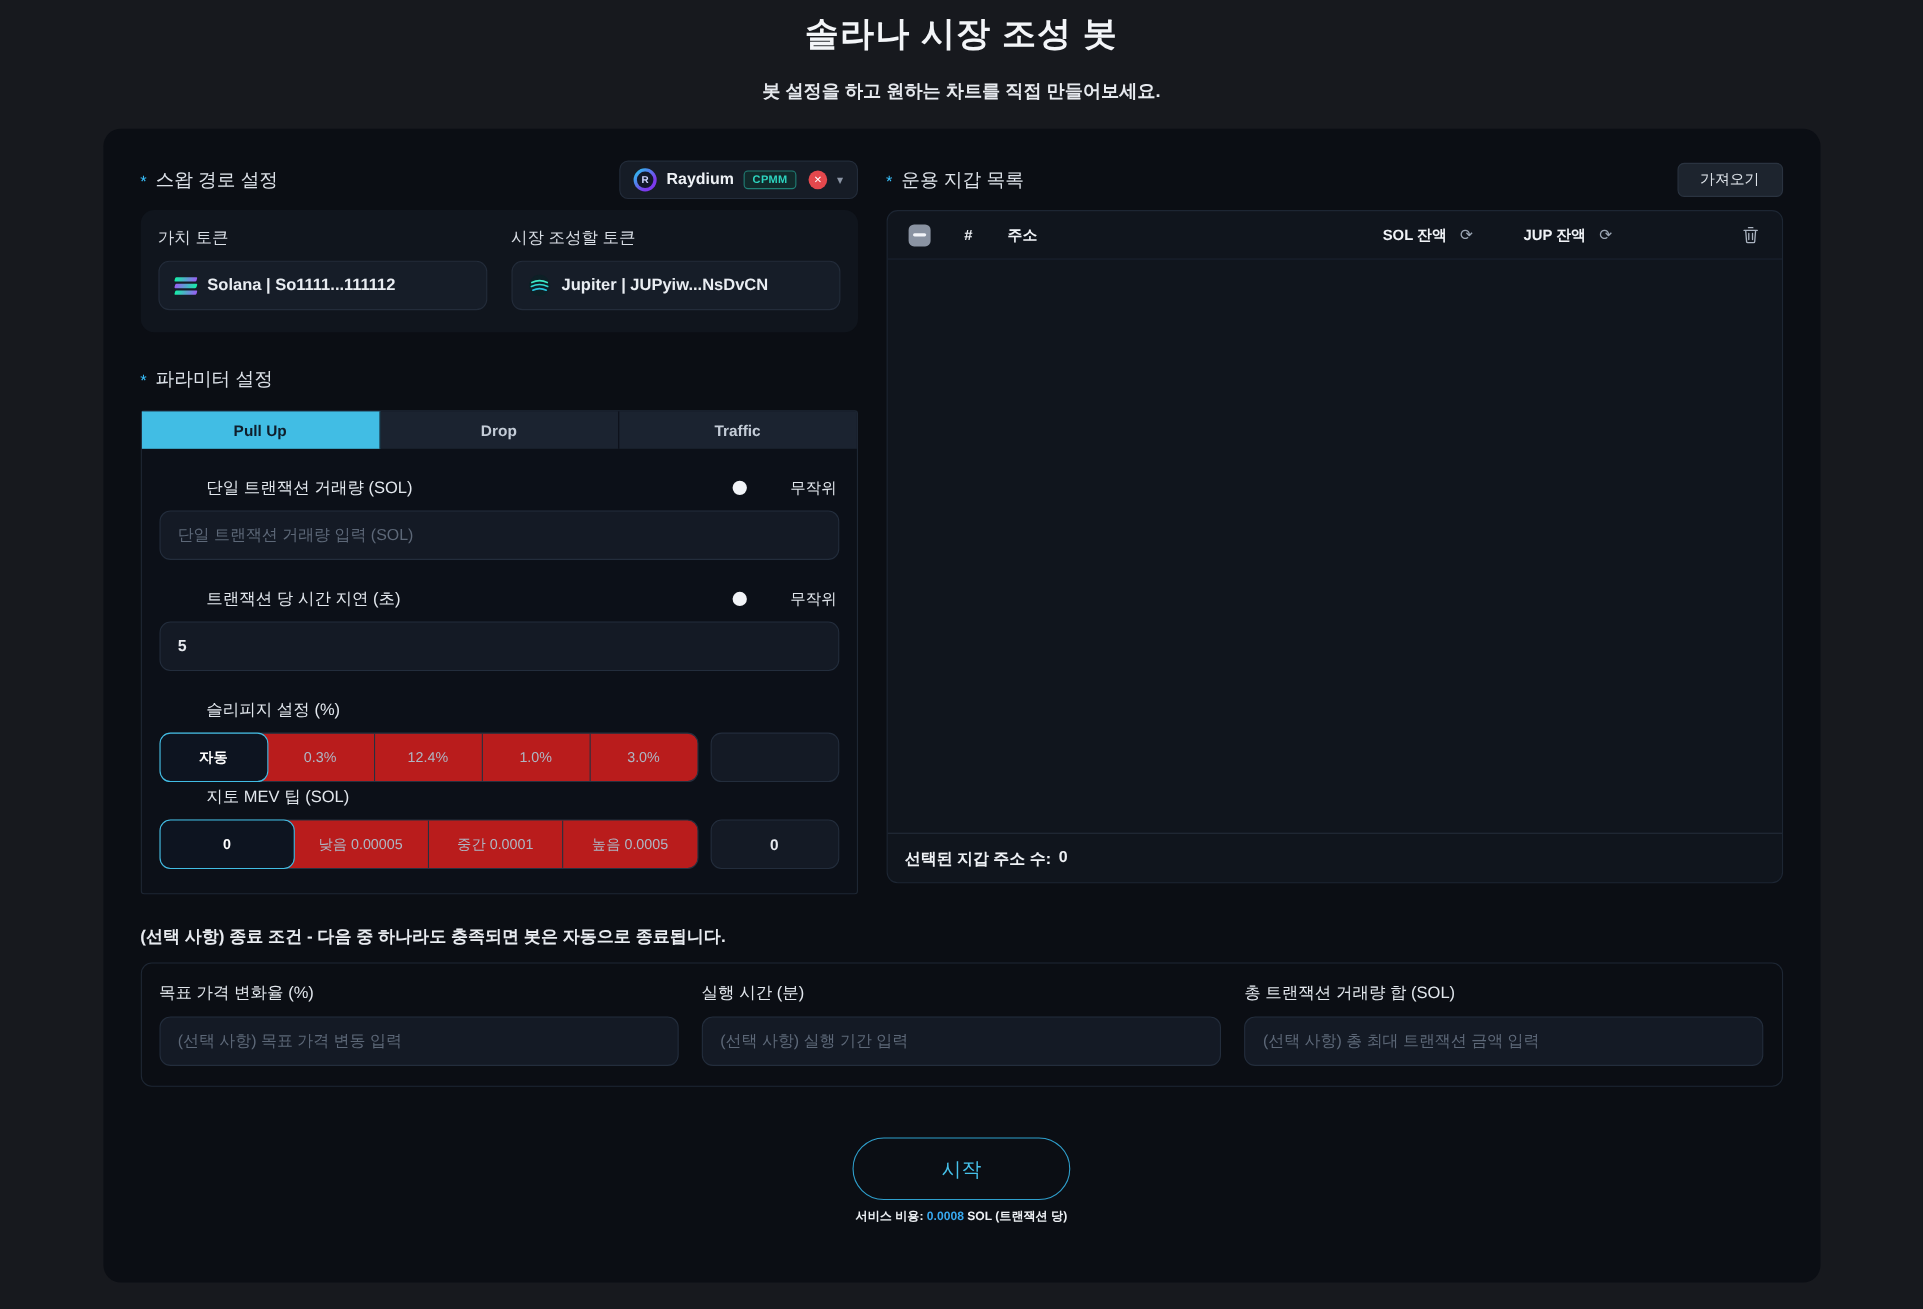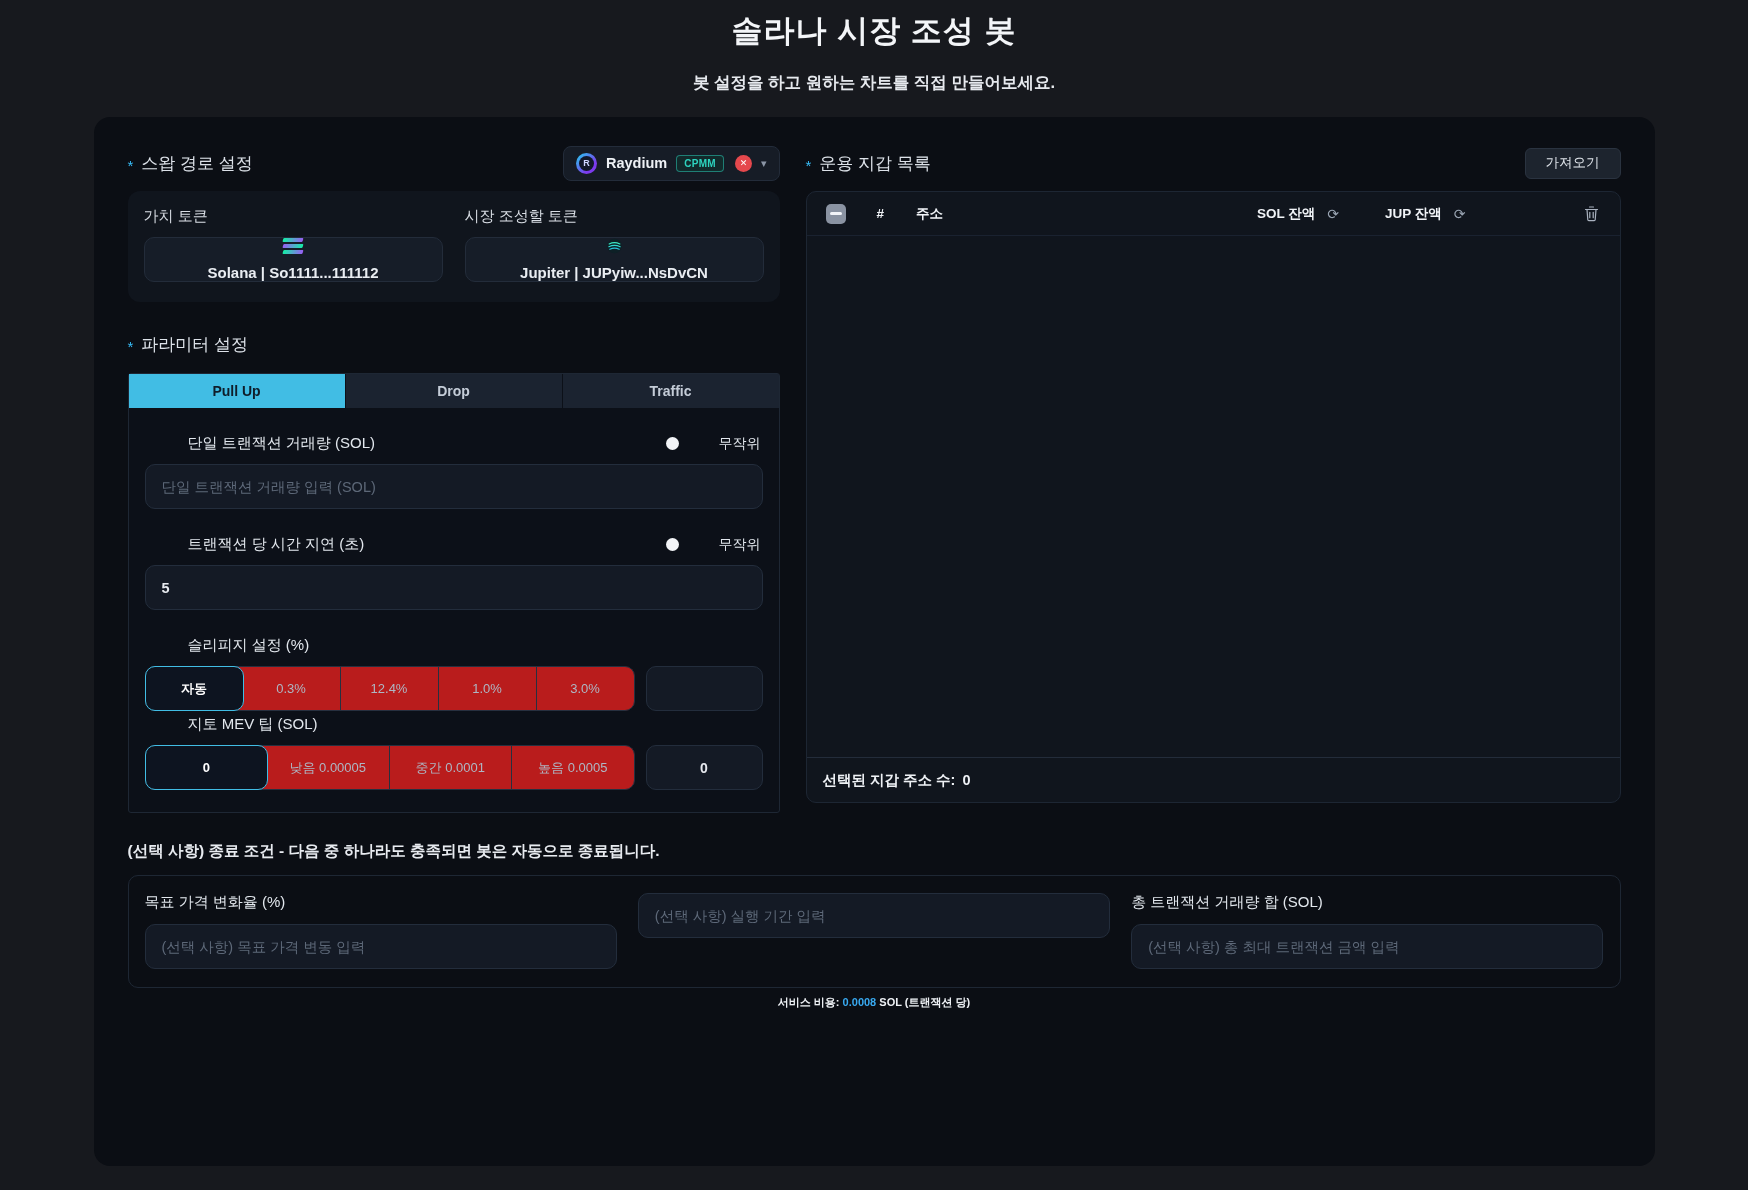--- a/index.html
+++ b/index.html
@@ -23,21 +23,21 @@
   .ray-icon { width:21px; height:21px; border-radius:50%; background:linear-gradient(135deg,#22d3ee,#7c3aed 70%); display:flex; align-items:center; justify-content:center; }
   .ray-icon .inner { width:15px; height:15px; border-radius:50%; background:#121829; color:#cfd6ff; font-size:9px; font-weight:bold; display:flex; align-items:center; justify-content:center; }
   .dex-name { font-size:14.5px; font-weight:bold; color:#eef1f5; }
   .cpmm { font-size:10px; font-weight:bold; color:#2dd4bf; border:1px solid rgba(45,212,191,.5); background:rgba(16,54,48,.55); border-radius:4px; padding:2px 7px; letter-spacing:.3px; }
   .close-dot { width:17px; height:17px; border-radius:50%; background:#e5484d; color:#fff; font-size:9px; display:flex; align-items:center; justify-content:center; margin-left:2px; cursor:pointer; }
   .chev { color:#8b95a5; font-size:11px; }
 
   
   .token-box { background:#10151d; border-radius:12px; padding:16px 16px 20px; display:grid; grid-template-columns:1fr 1fr; column-gap:22px; margin-bottom:24px; }
   .tk-label { font-size:15px; color:#d8dde4; margin-bottom:11px; }
-  .token-btn { background:#161d28; border:1px solid #232c3a; border-radius:10px; height:45px; display:flex; align-items:center; gap:10px; padding:0 14px; font-size:15px; font-weight:bold; color:#e9edf2; cursor:pointer;flex-direction:column; }
+  .token-btn { background:#161d28; border:1px solid #232c3a; border-radius:10px; height:45px; display:flex; align-items:center; gap:10px; padding:0 14px; font-size:15px; font-weight:bold; color:#e9edf2; cursor:pointer; }
 
   .sol-icon { width:20px; height:16px; display:flex; flex-direction:column; justify-content:space-between; }
   .sol-icon i { display:block; height:3.6px; border-radius:1px; transform:skewX(-16deg); }
   .sol-icon i:nth-child(1){ background:linear-gradient(90deg,#12f0a5,#9a5cf5); }
   .sol-icon i:nth-child(2){ background:linear-gradient(90deg,#9a5cf5,#12f0a5); }
   .sol-icon i:nth-child(3){ background:linear-gradient(90deg,#12f0a5,#9a5cf5); }
 
   .jup-icon { width:21px; height:21px; }
 
   
@@ -243,25 +243,27 @@
     </div>
   </div>
 
   <div class="exit-title">(선택 사항) 종료 조건 - 다음 중 하나라도 충족되면 봇은 자동으로 종료됩니다.</div>
   <div class="exit-box">
     <div class="exit-col">
       <span class="f-label">목표 가격 변화율 (%)</span>
       <input class="txt" type="text" placeholder="(선택 사항) 목표 가격 변동 입력" style="">
     </div>
     <div class="exit-col">
+      <span class="f-label">실행 시간 (분)</span>
       <input class="txt" type="text" placeholder="(선택 사항) 실행 기간 입력" style="">
     </div>
     <div class="exit-col">
       <span class="f-label">총 트랜잭션 거래량 합 (SOL)</span>
       <input class="txt" type="text" placeholder="(선택 사항) 총 최대 트랜잭션 금액 입력" style="">
     </div>
   </div>
 
+  <button class="start-btn">시작</button>
 
   <div class="fee-line">
     <span>서비스 비용: </span><span class="fee-val">0.0008</span><span> SOL (트랜잭션 당)</span>
   </div>
 </div>
 
 </body></html>

